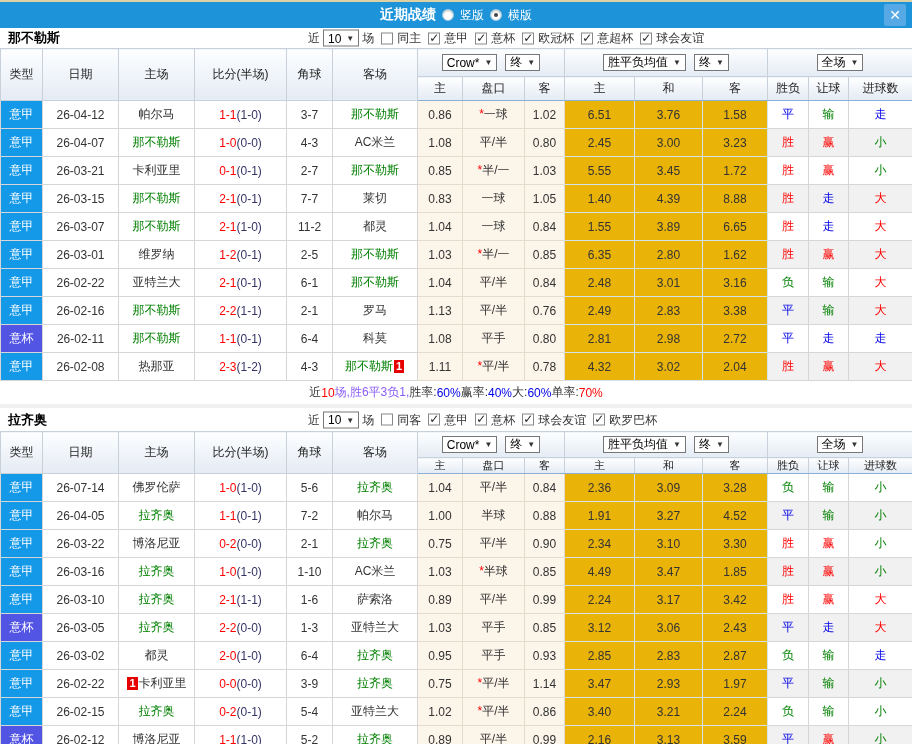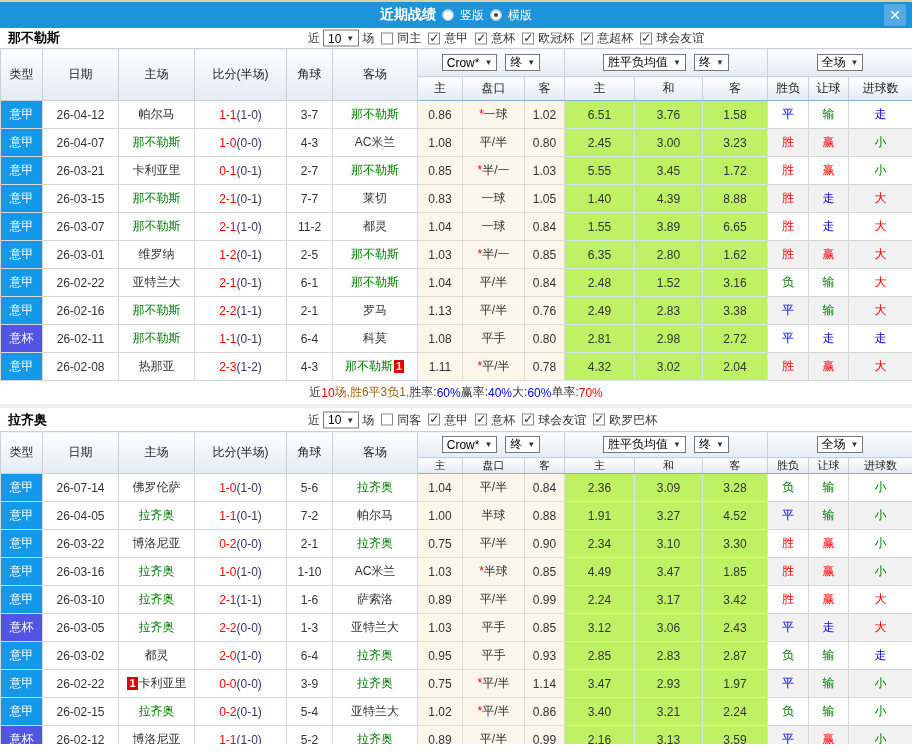--- a/index.html
+++ b/index.html
@@ -76,21 +76,21 @@
   thead .sub th { border-bottom:1px solid #8ab0d8; }
   .t1 thead .grp th { height:28px; }
   .t1 thead .sub th { height:24px; }
   .t2 thead .grp th { height:26px; }
   .t2 thead .sub th { height:16px; font-size:11px; }
   .t1 tbody td { height:28px; }
   .t2 tbody td { height:28px; }
   .hdrsel { display:inline-flex; gap:8px; align-items:center; justify-content:center; }
   td.type { color:#fff; }
   td.crow { background:#fcf5ea; border-color:#e3dccd; }
-  td.wdl  { background:#bef264; border-color:#d3e4ee; }
+  td.wdl  { background:#eab308; border-color:#d3e4ee; }
   td.res  { background:#fff; }
   tr.alt td.res { background:#f1f1f1; }
   .score-main { color:#ff0000; }
   .score-half { color:#333366; }
   .star { color:#ff0000; }
   .hl { color:#008000; }
   .badge {
     display:inline-block; background:#e60000; color:#fff; font-size:11px;
     line-height:13px; padding:0 2px; margin:0 1px; font-weight:bold;
   }
@@ -310,21 +310,21 @@
             <td class="type" style="background: rgb(20, 153, 232);">意甲</td>
             <td>26-02-22</td>
             <td><span>亚特兰大</span></td>
             <td><span class="score-main">2-1</span><span class="score-half">(0-1)</span></td>
             <td>6-1</td>
             <td><span class="hl">那不勒斯</span></td>
             <td class="crow">1.04</td>
             <td class="crow">平/半</td>
             <td class="crow">0.84</td>
             <td class="wdl">2.48</td>
-            <td class="wdl">1.52</td>
+            <td class="wdl">3.01</td>
             <td class="wdl">3.16</td>
             <td class="res" style="color: rgb(0, 128, 0);">负</td>
             <td class="res" style="color: rgb(0, 128, 0);">输</td>
             <td class="res" style="color: rgb(255, 0, 0);">大</td>
           </tr>
           <tr class="alt">
             <td class="type" style="background: rgb(20, 153, 232);">意甲</td>
             <td>26-02-16</td>
             <td><span class="hl">那不勒斯</span></td>
             <td><span class="score-main">2-2</span><span class="score-half">(1-1)</span></td>
@@ -372,21 +372,21 @@
             <td class="wdl">2.04</td>
             <td class="res" style="color: rgb(255, 0, 0);">胜</td>
             <td class="res" style="color: rgb(255, 0, 0);">赢</td>
             <td class="res" style="color: rgb(255, 0, 0);">大</td>
           </tr>
         </tbody>
       </table>
       <div class="summary">
         <span style="color: rgb(51, 51, 51);">近</span>
         <span style="color: rgb(255, 0, 0);">10</span>
-        <span style="color: #a16207;">场,胜6平3负1, </span>
+        <span style="color: #8b5cf6;">场,胜6平3负1, </span>
         <span style="color: rgb(51, 51, 51);">胜率:</span>
         <span style="color: rgb(0, 0, 230);">60%</span>
         <span style="color: rgb(51, 51, 51);"> 赢率:</span>
         <span style="color: rgb(0, 0, 230);">40%</span>
         <span style="color: rgb(51, 51, 51);"> 大:</span>
         <span style="color: rgb(0, 0, 230);">60%</span>
         <span style="color: rgb(51, 51, 51);"> 单率:</span>
         <span style="color: rgb(255, 0, 0);">70%</span>
       </div>
       <div class="separator"></div>

